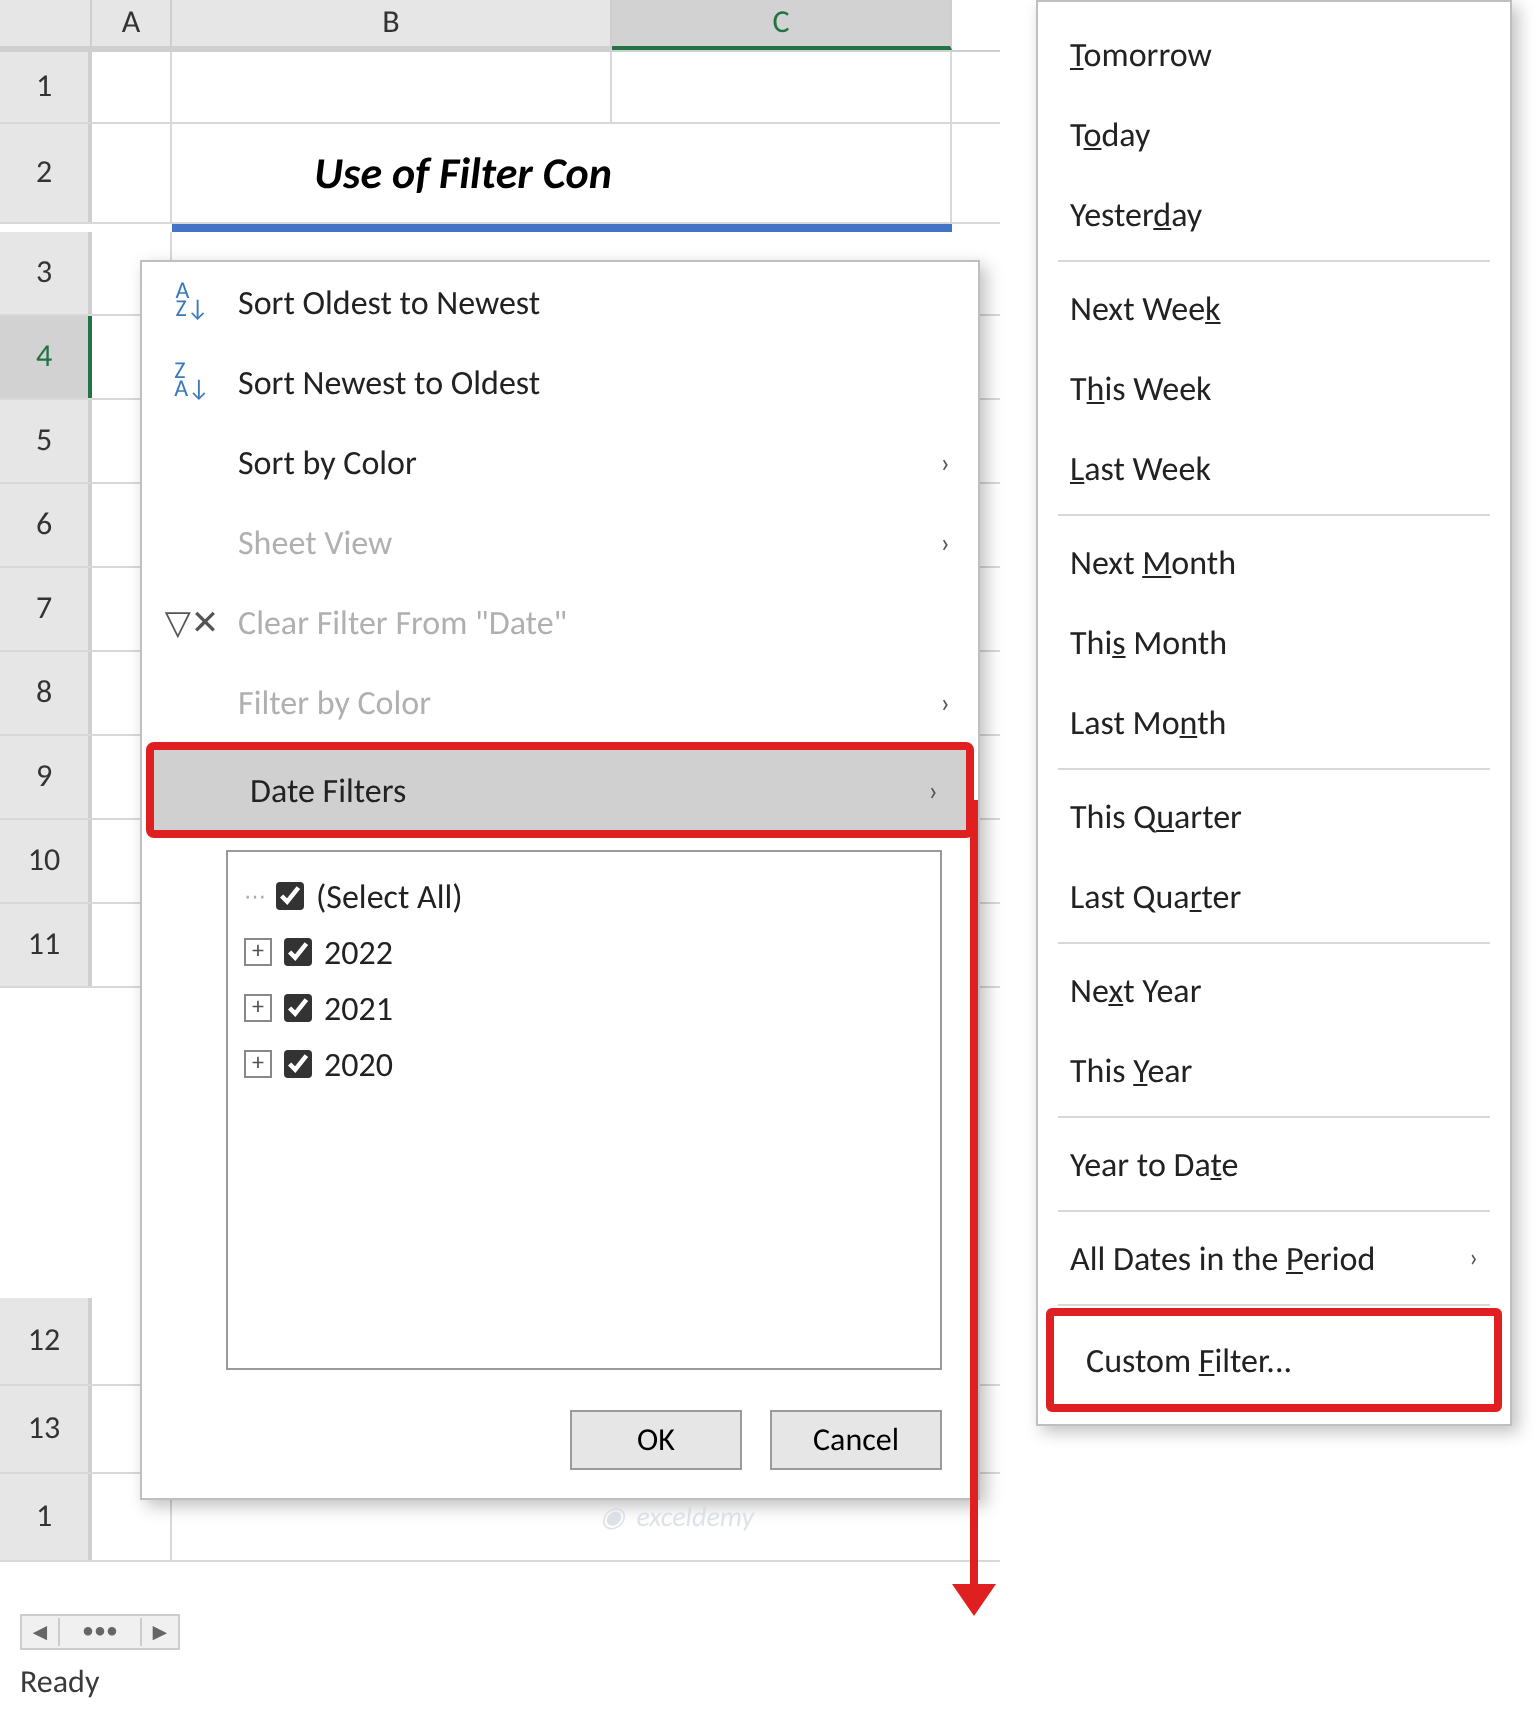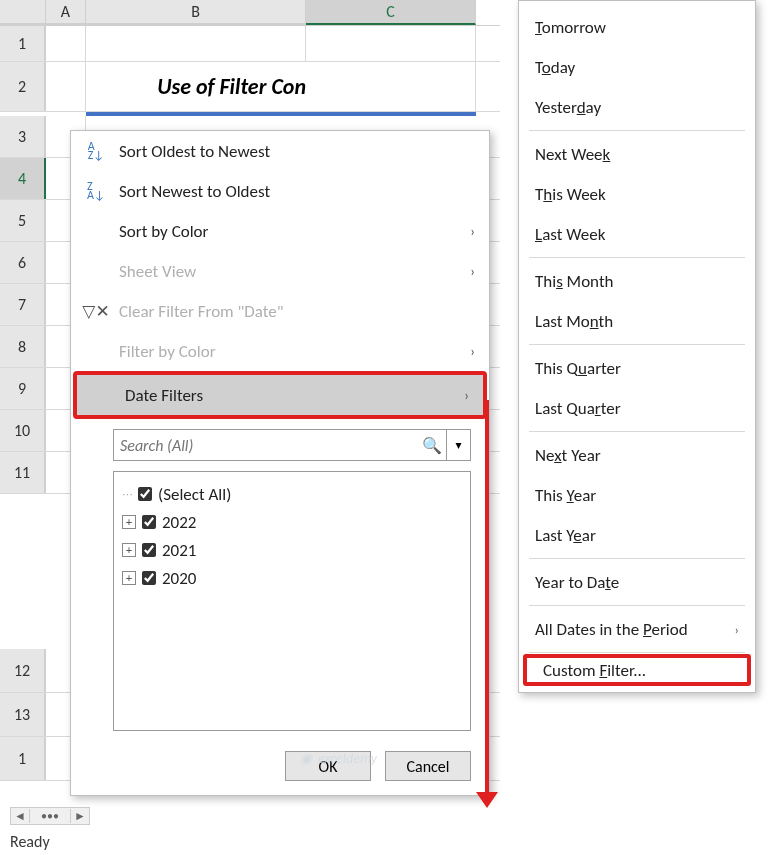--- a/index.html
+++ b/index.html
@@ -46,21 +46,21 @@
   .plus { width:14px; height:14px; border:1px solid #888; font-size:12px; line-height:12px; text-align:center; color:#555;}
   .chk { width:14px; height:14px; accent-color:#333;}
   .btns { display:flex; justify-content:flex-end; gap:14px; padding:10px 18px 14px 0;}
   .btn { width:86px; height:30px; border:1px solid #9a9a9a; background:#e6e6e6; font-size:16px; cursor:pointer;}
 
   
   .submenu { position:absolute; top:0; left:518px; width:238px; background:#fff; border:1px solid #bfbfbf; box-shadow:3px 3px 8px rgba(0,0,0,.25); padding:6px 0;}
   .sitem { height:40px; display:flex; align-items:center; padding:0 16px; font-size:17px; color:#222; position:relative; border-bottom: none;}
   .sitem .chev { margin-left:auto; font-size:13px; color:#555;}
   .sline { height:1px; background:#d8d8d8; margin:3px 10px;}
-  .sitem.red { border:4px solid #e02020; border-radius:3px; margin:-2px 4px 0 4px; height:32px;}
+  .sitem.red { border:4px solid #e02020; border-radius:3px; margin:-2px 4px 0 4px; height:52px;}
 
   
   .arrow { position:absolute; top:400px; left:485px; width:4px; height:398px; background:#e02020;}
   .arrowhead { position:absolute; top:792px; left:476px; width:0; height:0; border-left:11px solid transparent; border-right:11px solid transparent; border-top:16px solid #e02020;}
 
   u { text-decoration: underline; }
 
   .watermark { position:absolute; top:750px; left:300px; font-size:14px; color:#cfd7e0; font-style:italic; opacity:.7; display:flex; align-items:center; gap:6px;}
 </style>
 </head>
@@ -177,27 +177,20 @@
     <span class="chev">›</span>
   </div>
   <div class="red-box" style="margin:0 2px;">
     <div class="ditem highlight">
       <span class="icon"></span>
       <span><span>Date </span><span>Filters</span></span>
       <span class="chev">›</span>
     </div>
   </div>
 
-  <div class="search-wrap">
-    <div class="search">
-      <input placeholder="Search (All)" style="">
-      <span class="mag">🔍</span>
-      <span class="dd">▾</span>
-    </div>
-  </div>
 
   <div class="tree">
     <div class="tree-row">
       <span class="dots">⋯</span>
         <input type="checkbox" class="chk" checked="" style="">
         <span>(Select All)</span>
     </div>
     <div class="tree-row">
       <span class="plus">+</span>
         <input type="checkbox" class="chk" checked="" style="">
@@ -236,41 +229,41 @@
       <span><span>Next Wee</span><u>k</u></span>
     </div>
   <div class="sitem">
       <span><span>T</span><u>h</u><span>is Week</span></span>
     </div>
   <div class="sitem">
       <span><u>L</u><span>ast Week</span></span>
     </div>
   <div class="sline"></div>
   <div class="sitem">
+      <span><span>Next </span><u>M</u><span>onth</span></span>
+    </div>
+  <div class="sitem">
       <span><span>Thi</span><u>s</u><span> Month</span></span>
     </div>
   <div class="sitem">
       <span><span>Last Mo</span><u>n</u><span>th</span></span>
     </div>
   <div class="sline"></div>
   <div class="sitem">
       <span><span>This Q</span><u>u</u><span>arter</span></span>
     </div>
   <div class="sitem">
       <span><span>Last Qua</span><u>r</u><span>ter</span></span>
     </div>
   <div class="sline"></div>
   <div class="sitem">
       <span><span>Ne</span><u>x</u><span>t Year</span></span>
     </div>
   <div class="sitem">
       <span><span>This </span><u>Y</u><span>ear</span></span>
-    </div>
-  <div class="sitem">
-      <span><span>Last Y</span><u>e</u><span>ar</span></span>
     </div>
   <div class="sline"></div>
   <div class="sitem">
       <span><span>Year to Da</span><u>t</u><span>e</span></span>
     </div>
   <div class="sline"></div>
   <div class="sitem">
       <span><span>All Dates in the </span><u>P</u><span>eriod</span></span>
       <span class="chev">›</span>
     </div>

